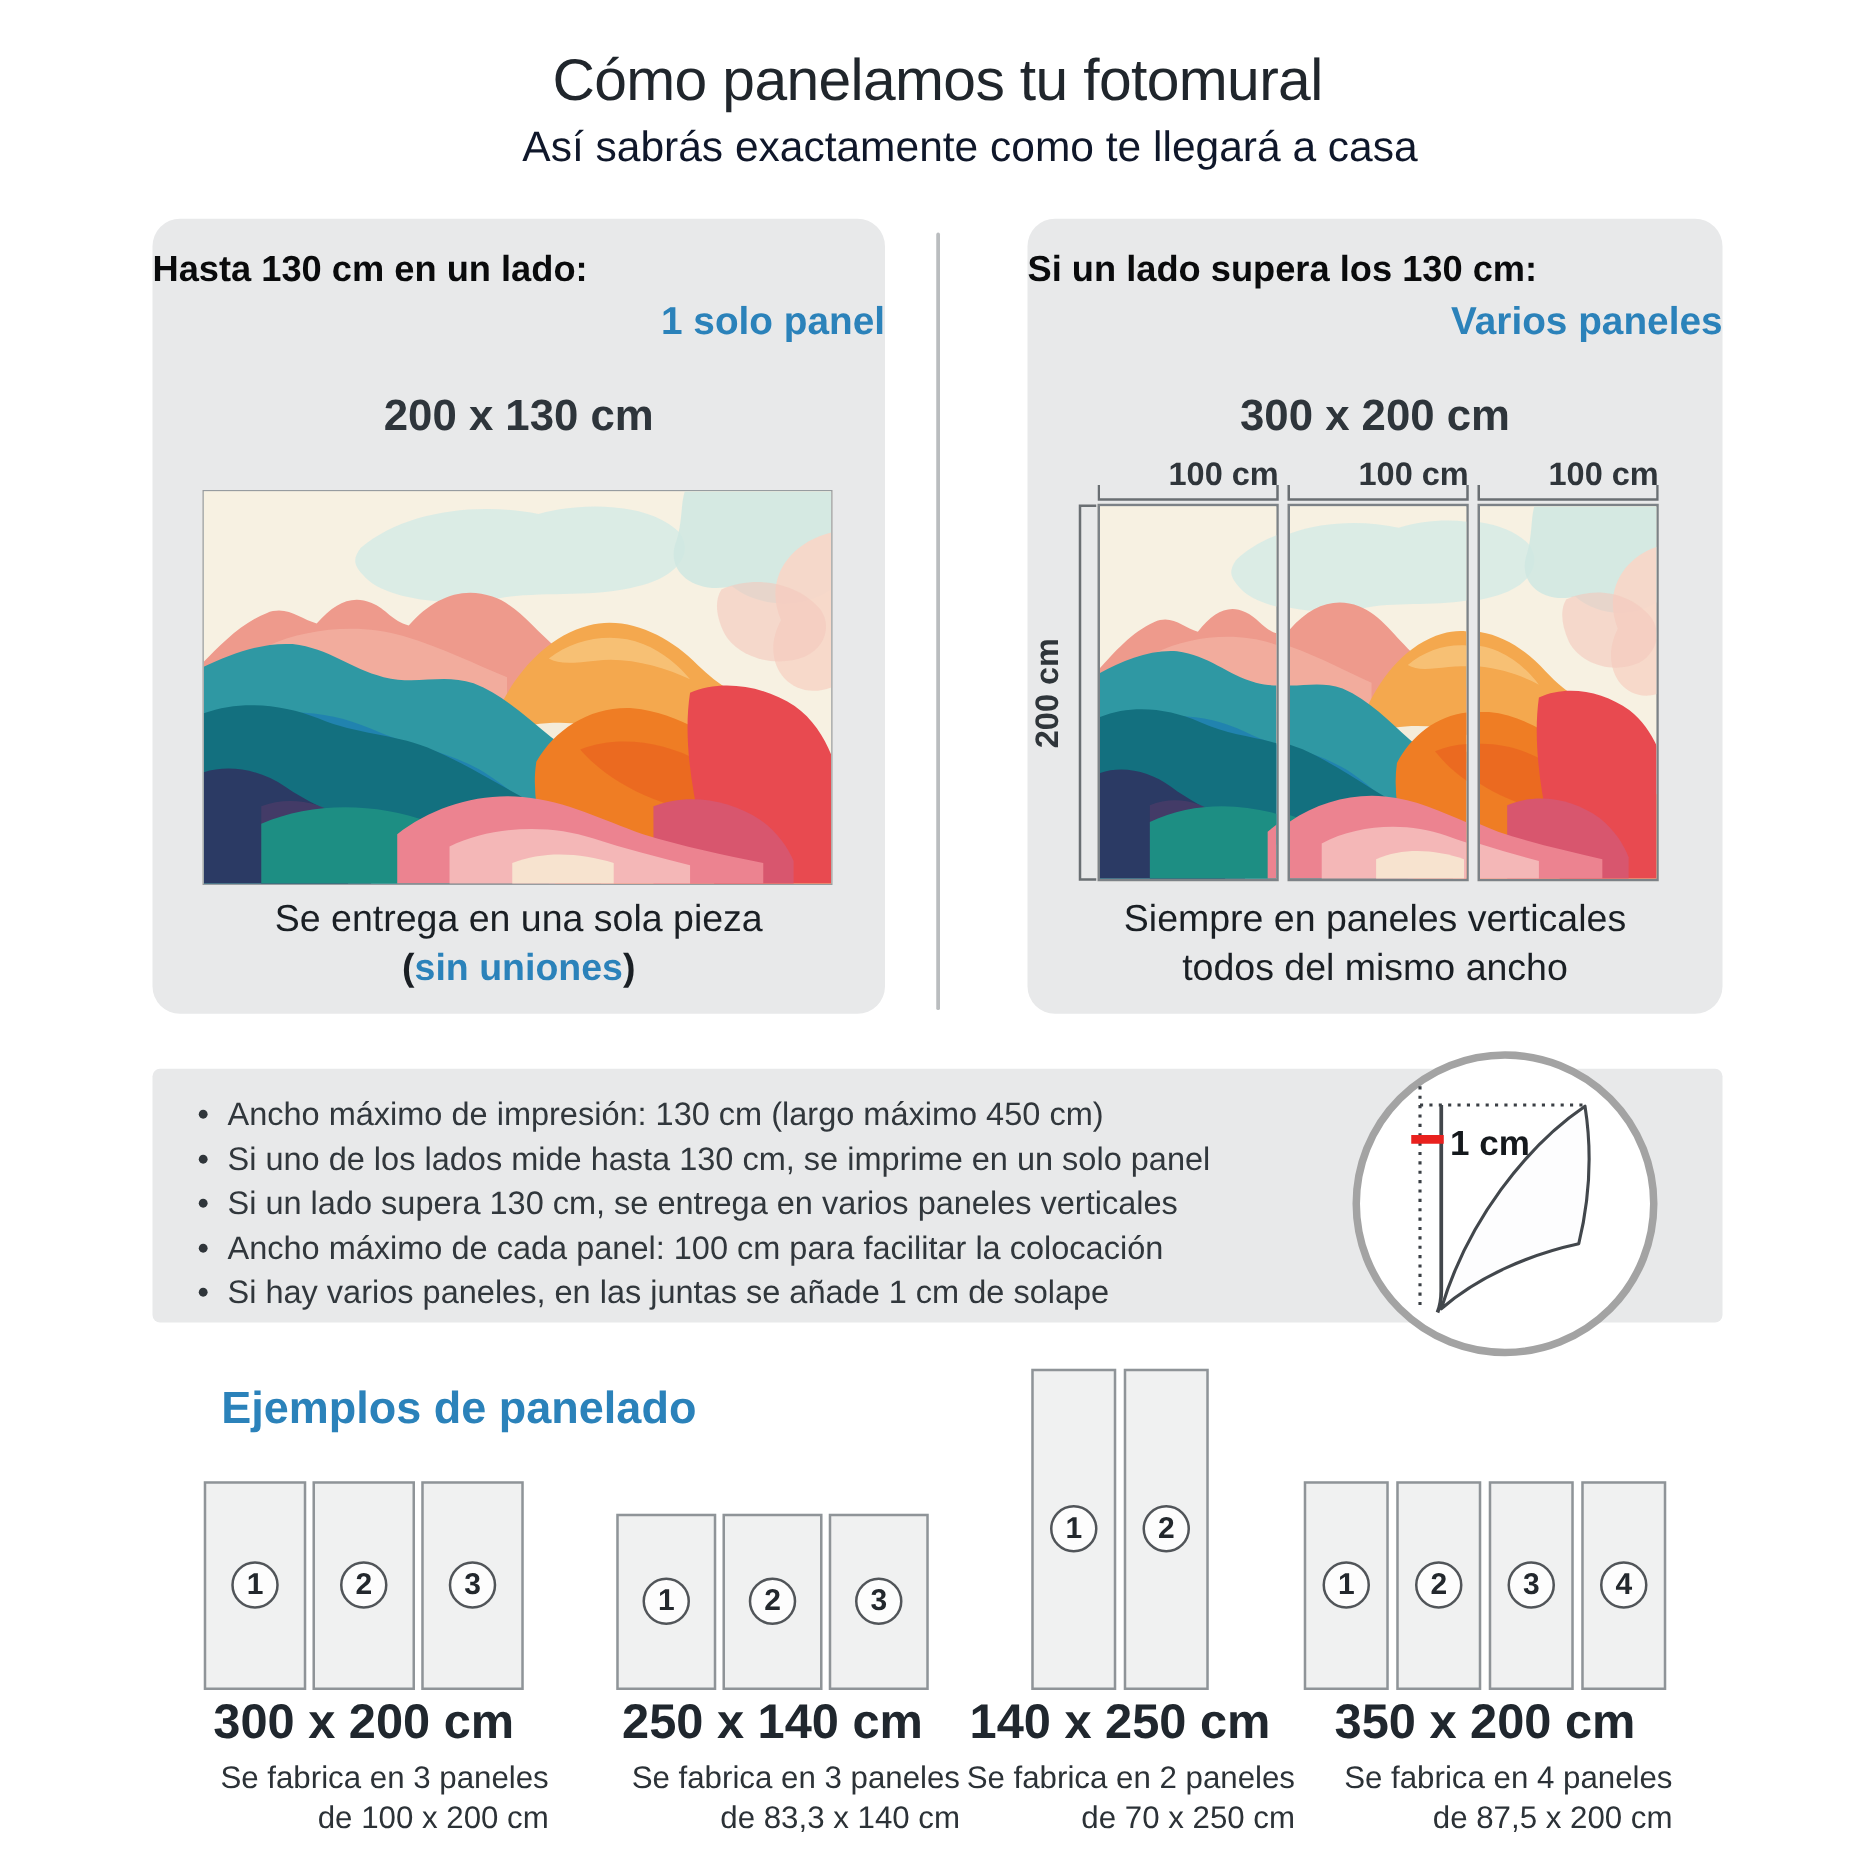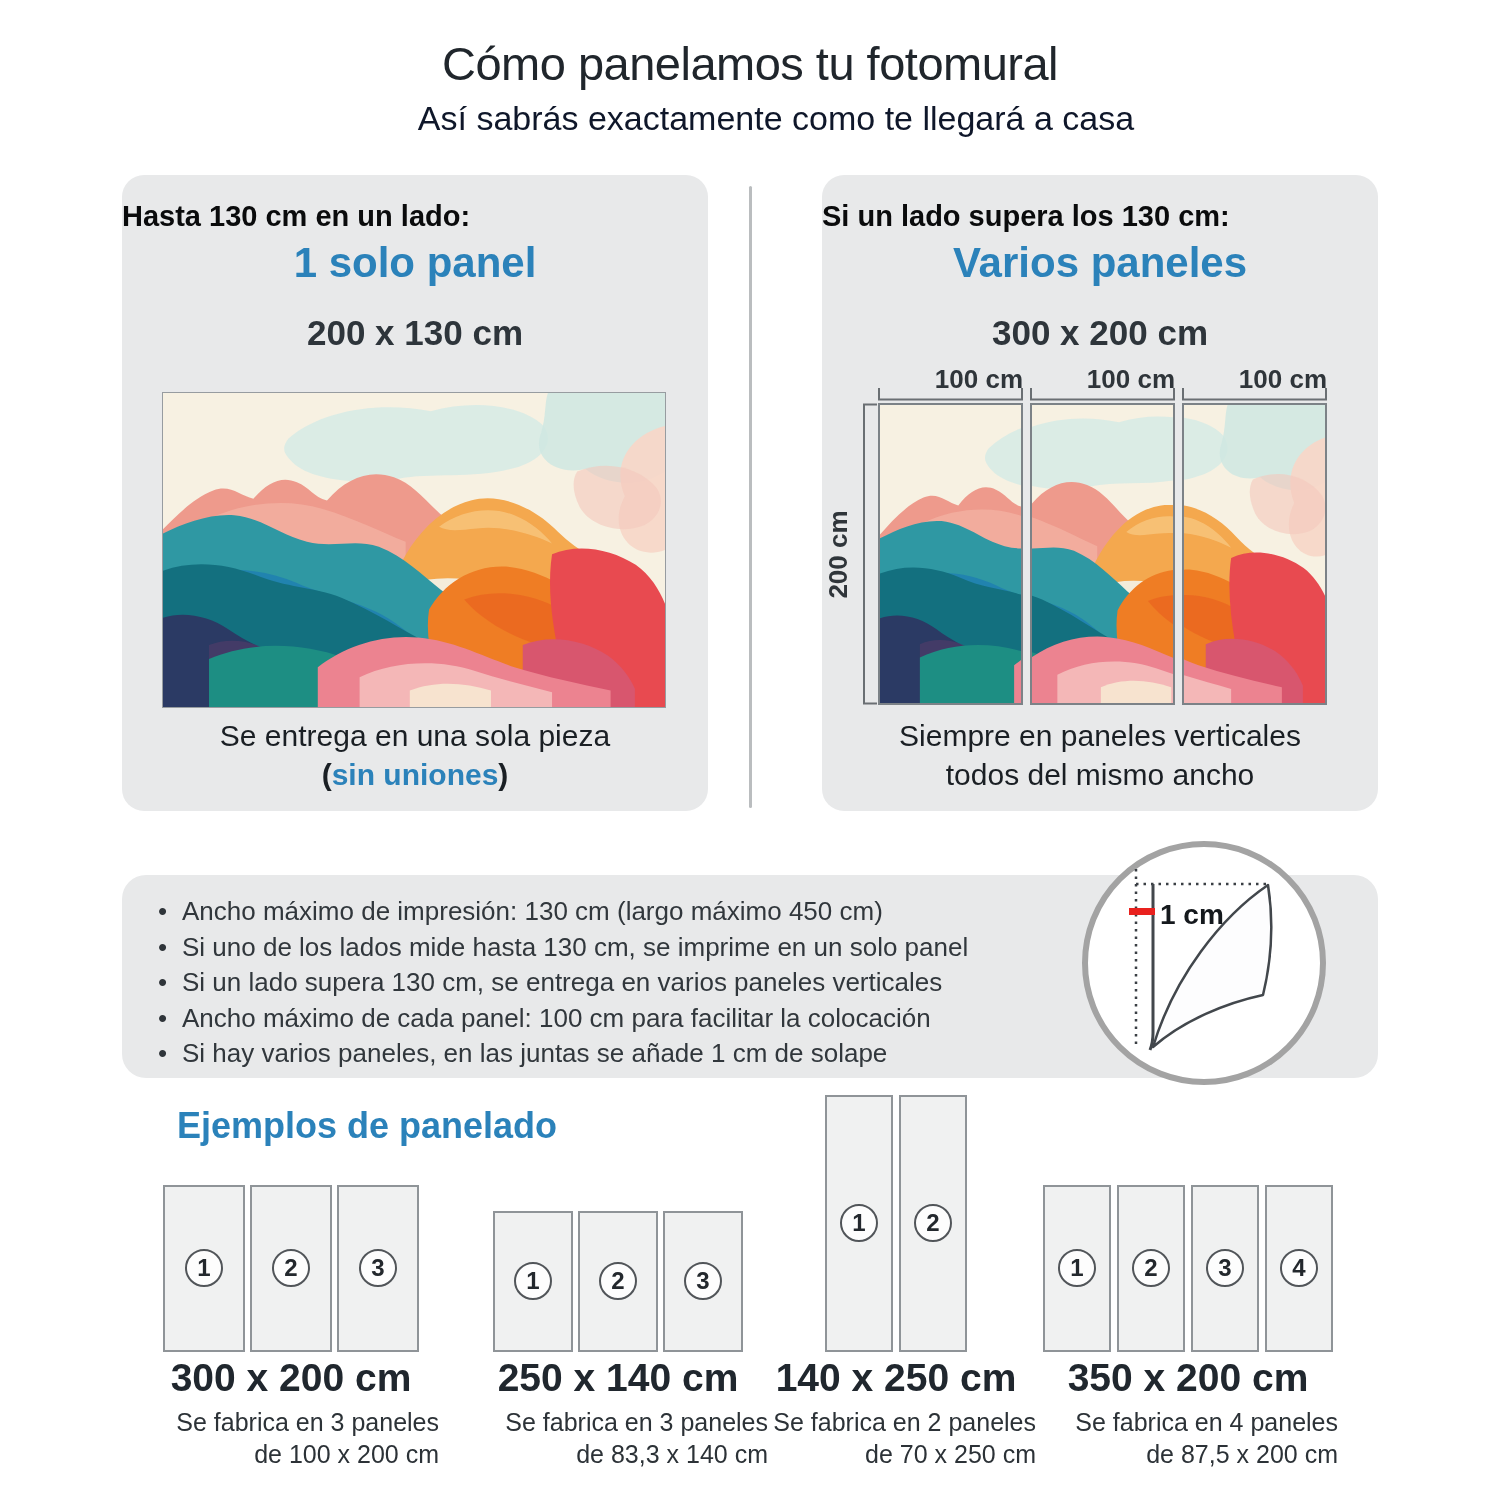--- a/index.html
+++ b/index.html
@@ -11,39 +11,39 @@
   .title{left:0;top:36px;width:100%;text-align:center;font-size:47px;font-weight:normal;color:#20262c;letter-spacing:-0.5px;}
   .subtitle{left:0;top:99px;width:100%;text-align:center;font-size:34px;color:#0f172a;padding-left:26px;}
 
   
   .card{background:#e8e9ea;border-radius:22px;}
   .card-left{left:122px;top:175px;width:586px;height:636px;}
   .card-right{left:822px;top:175px;width:556px;height:636px;}
   .divider{left:749px;top:186px;width:3px;height:622px;background:#babdbf;border-radius:2px;}
 
   .condition{left:0;top:25px;width:100%;font-size:29px;font-weight:bold;color:#0a0b0c;}
-  .highlight{left:0;top:64px;width:100%;text-align:center;font-size:42px;font-weight:bold;color:#2b82ba;}
+  .highlight{left:0;top:64px;width:100%;text-align:right;font-size:31px;font-weight:bold;color:#2b82ba;}
   .size-line{left:0;top:138px;width:100%;text-align:center;font-size:35px;font-weight:bold;color:#2e353b;}
 
   .art-frame{left:40px;top:217px;width:504px;height:316px;border:1px solid #979ca0;box-sizing:border-box;overflow:hidden;background:#f7f1e2;}
   .art-svg{display:block;width:100%;height:100%;}
 
   .card-caption{left:0;top:541px;width:100%;text-align:center;font-size:30px;line-height:39px;color:#1a1f24;}
   .caption-blue{color:#2b82ba;font-weight:bold;}
   .caption-paren{font-weight:bold;color:#1a1f24;}
 
   
   .dim-label{top:189px;text-align:right;font-size:26px;font-weight:bold;color:#2f353a;width:145px;}
   .slice{top:228px;width:145px;height:302px;overflow:hidden;border:2px solid #7c8287;box-sizing:border-box;background:#f7f1e2;}
   .slice svg{position:absolute;width:435px;height:298px;top:0;}
   .vlabel{left:-6px;top:228px;width:44px;height:302px;display:flex;align-items:center;justify-content:center;}
   .vlabel span{transform:rotate(-90deg);white-space:nowrap;font-size:26px;font-weight:bold;color:#2f353a;}
 
   
-  .rules-box{left:122px;top:855px;width:1256px;height:203px;background:#e8e9ea;border-radius:24px;margin-top:20px;}
+  .rules-box{left:122px;top:855px;width:1256px;height:203px;background:#e8e9ea;border-radius:6px;}
   .rules-list{position:absolute;left:36px;top:19px;margin:0;padding:0;list-style:none;}
   .rules-list li{position:relative;padding-left:24px;font-size:26px;line-height:35.5px;color:#31373c;white-space:nowrap;}
   .rules-list li::before{content:"\2022";position:absolute;left:0;top:0;color:#2f353a;}
 
   .overlap-badge{left:1082px;top:841px;width:244px;height:244px;border-radius:50%;
                  background:#ffffff;border:6px solid #a3a3a3;box-sizing:border-box;}
   .overlap-icon-svg{position:absolute;left:28px;top:10px;width:170px;height:195px;}
   .overlap-label{position:absolute;left:72px;top:52px;font-size:28px;font-weight:bold;color:#15191d;}
 
   

